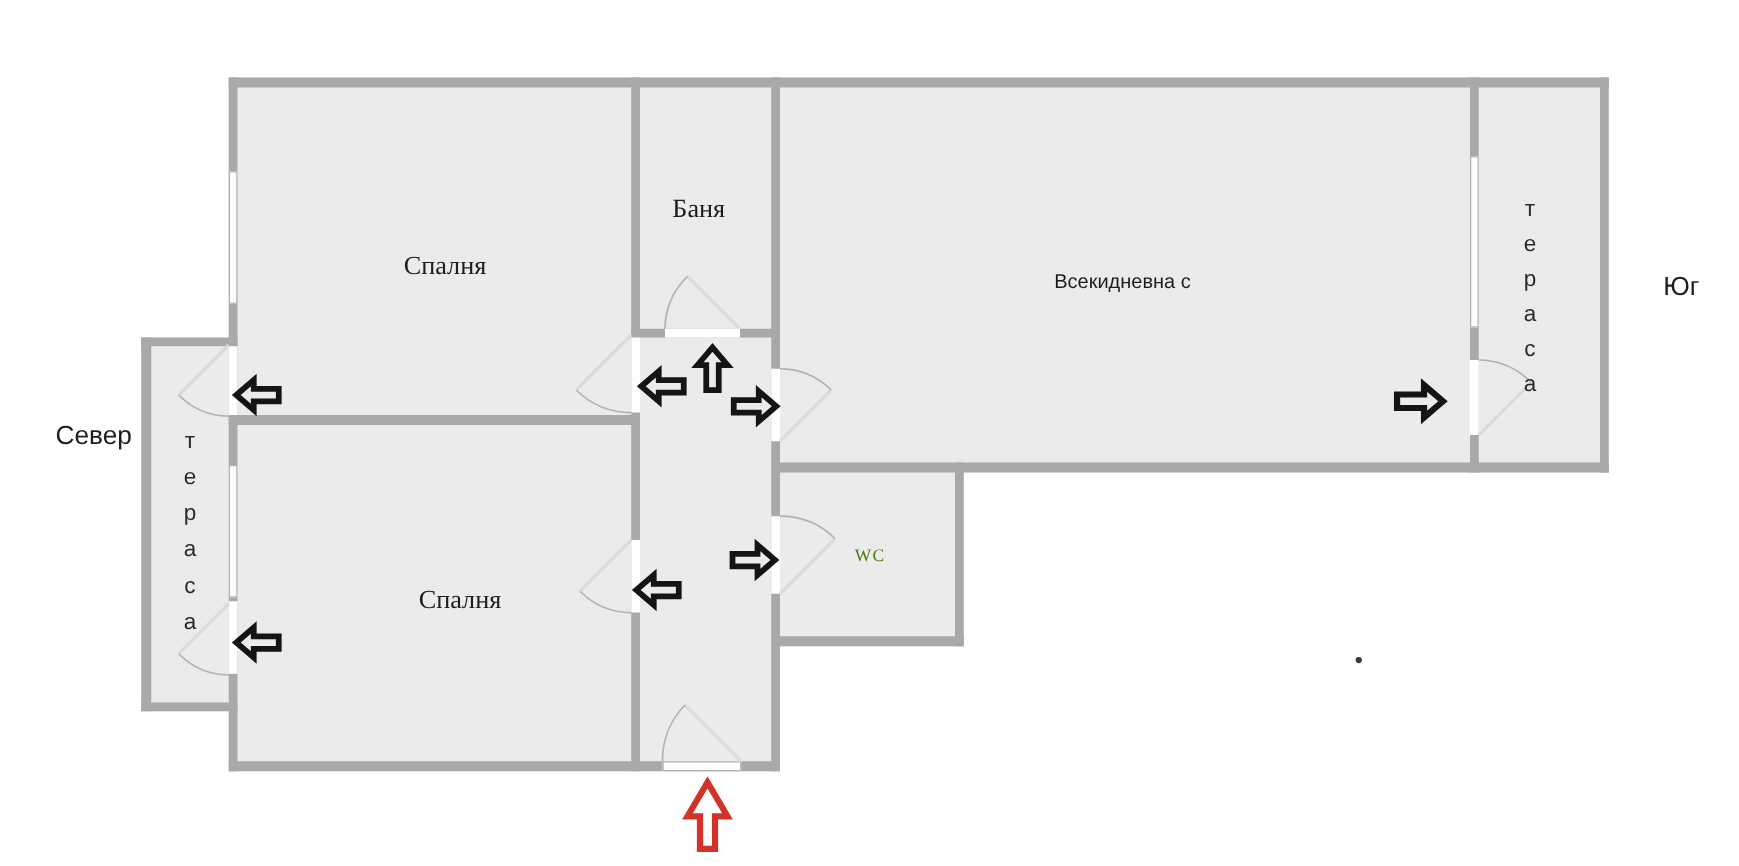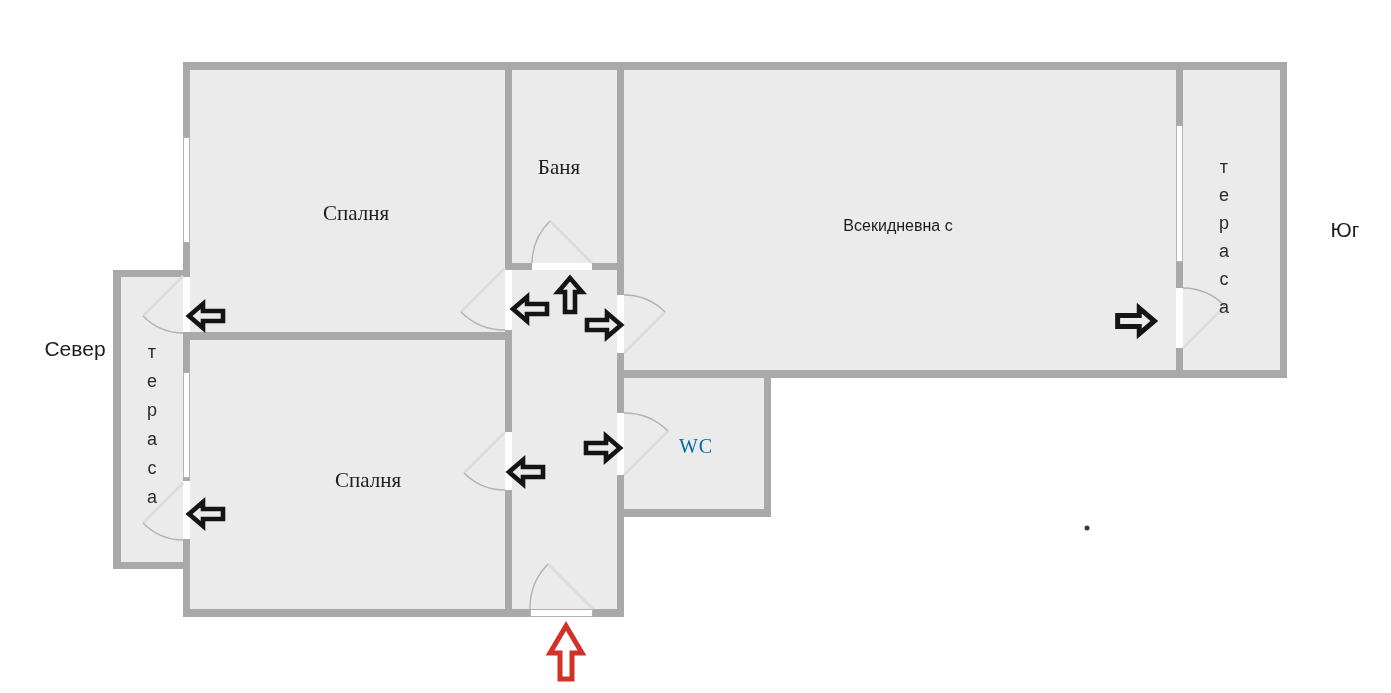--- a/index.html
+++ b/index.html
@@ -15,21 +15,21 @@
   .door-open{position:absolute;background:#ffffff;}
   .window{position:absolute;background:#ffffff;border:1px solid #b3b3b3;box-sizing:border-box;}
   .room-label{
     position:absolute;transform:translate(-50%,-50%);
     color:#1d1d1d;font-size:21px;white-space:nowrap;font-family:Liberation Serif, serif;
   }
   .living-label{
     position:absolute;transform:translate(-50%,-50%);
     color:#1d1d1d;font-size:16px;line-height:30px;text-align:center;white-space:nowrap;
   }
-  .wc-label{font-size:20px;letter-spacing:1px;color:#0369a1;}
+  .wc-label{font-size:14px;letter-spacing:1px;color:#4d7c0f;}
   .compass-label{
     position:absolute;transform:translate(-50%,-50%);
     color:#1d1d1d;font-size:21px;white-space:nowrap;
   }
   .vlabel{
     position:absolute;transform:translate(-50%,-50%);
     color:#2a2a2a;font-size:18px;text-align:center;
   }
   .vlabel div{line-height:29px;}
   .vlabel.tight div{line-height:28px;}

